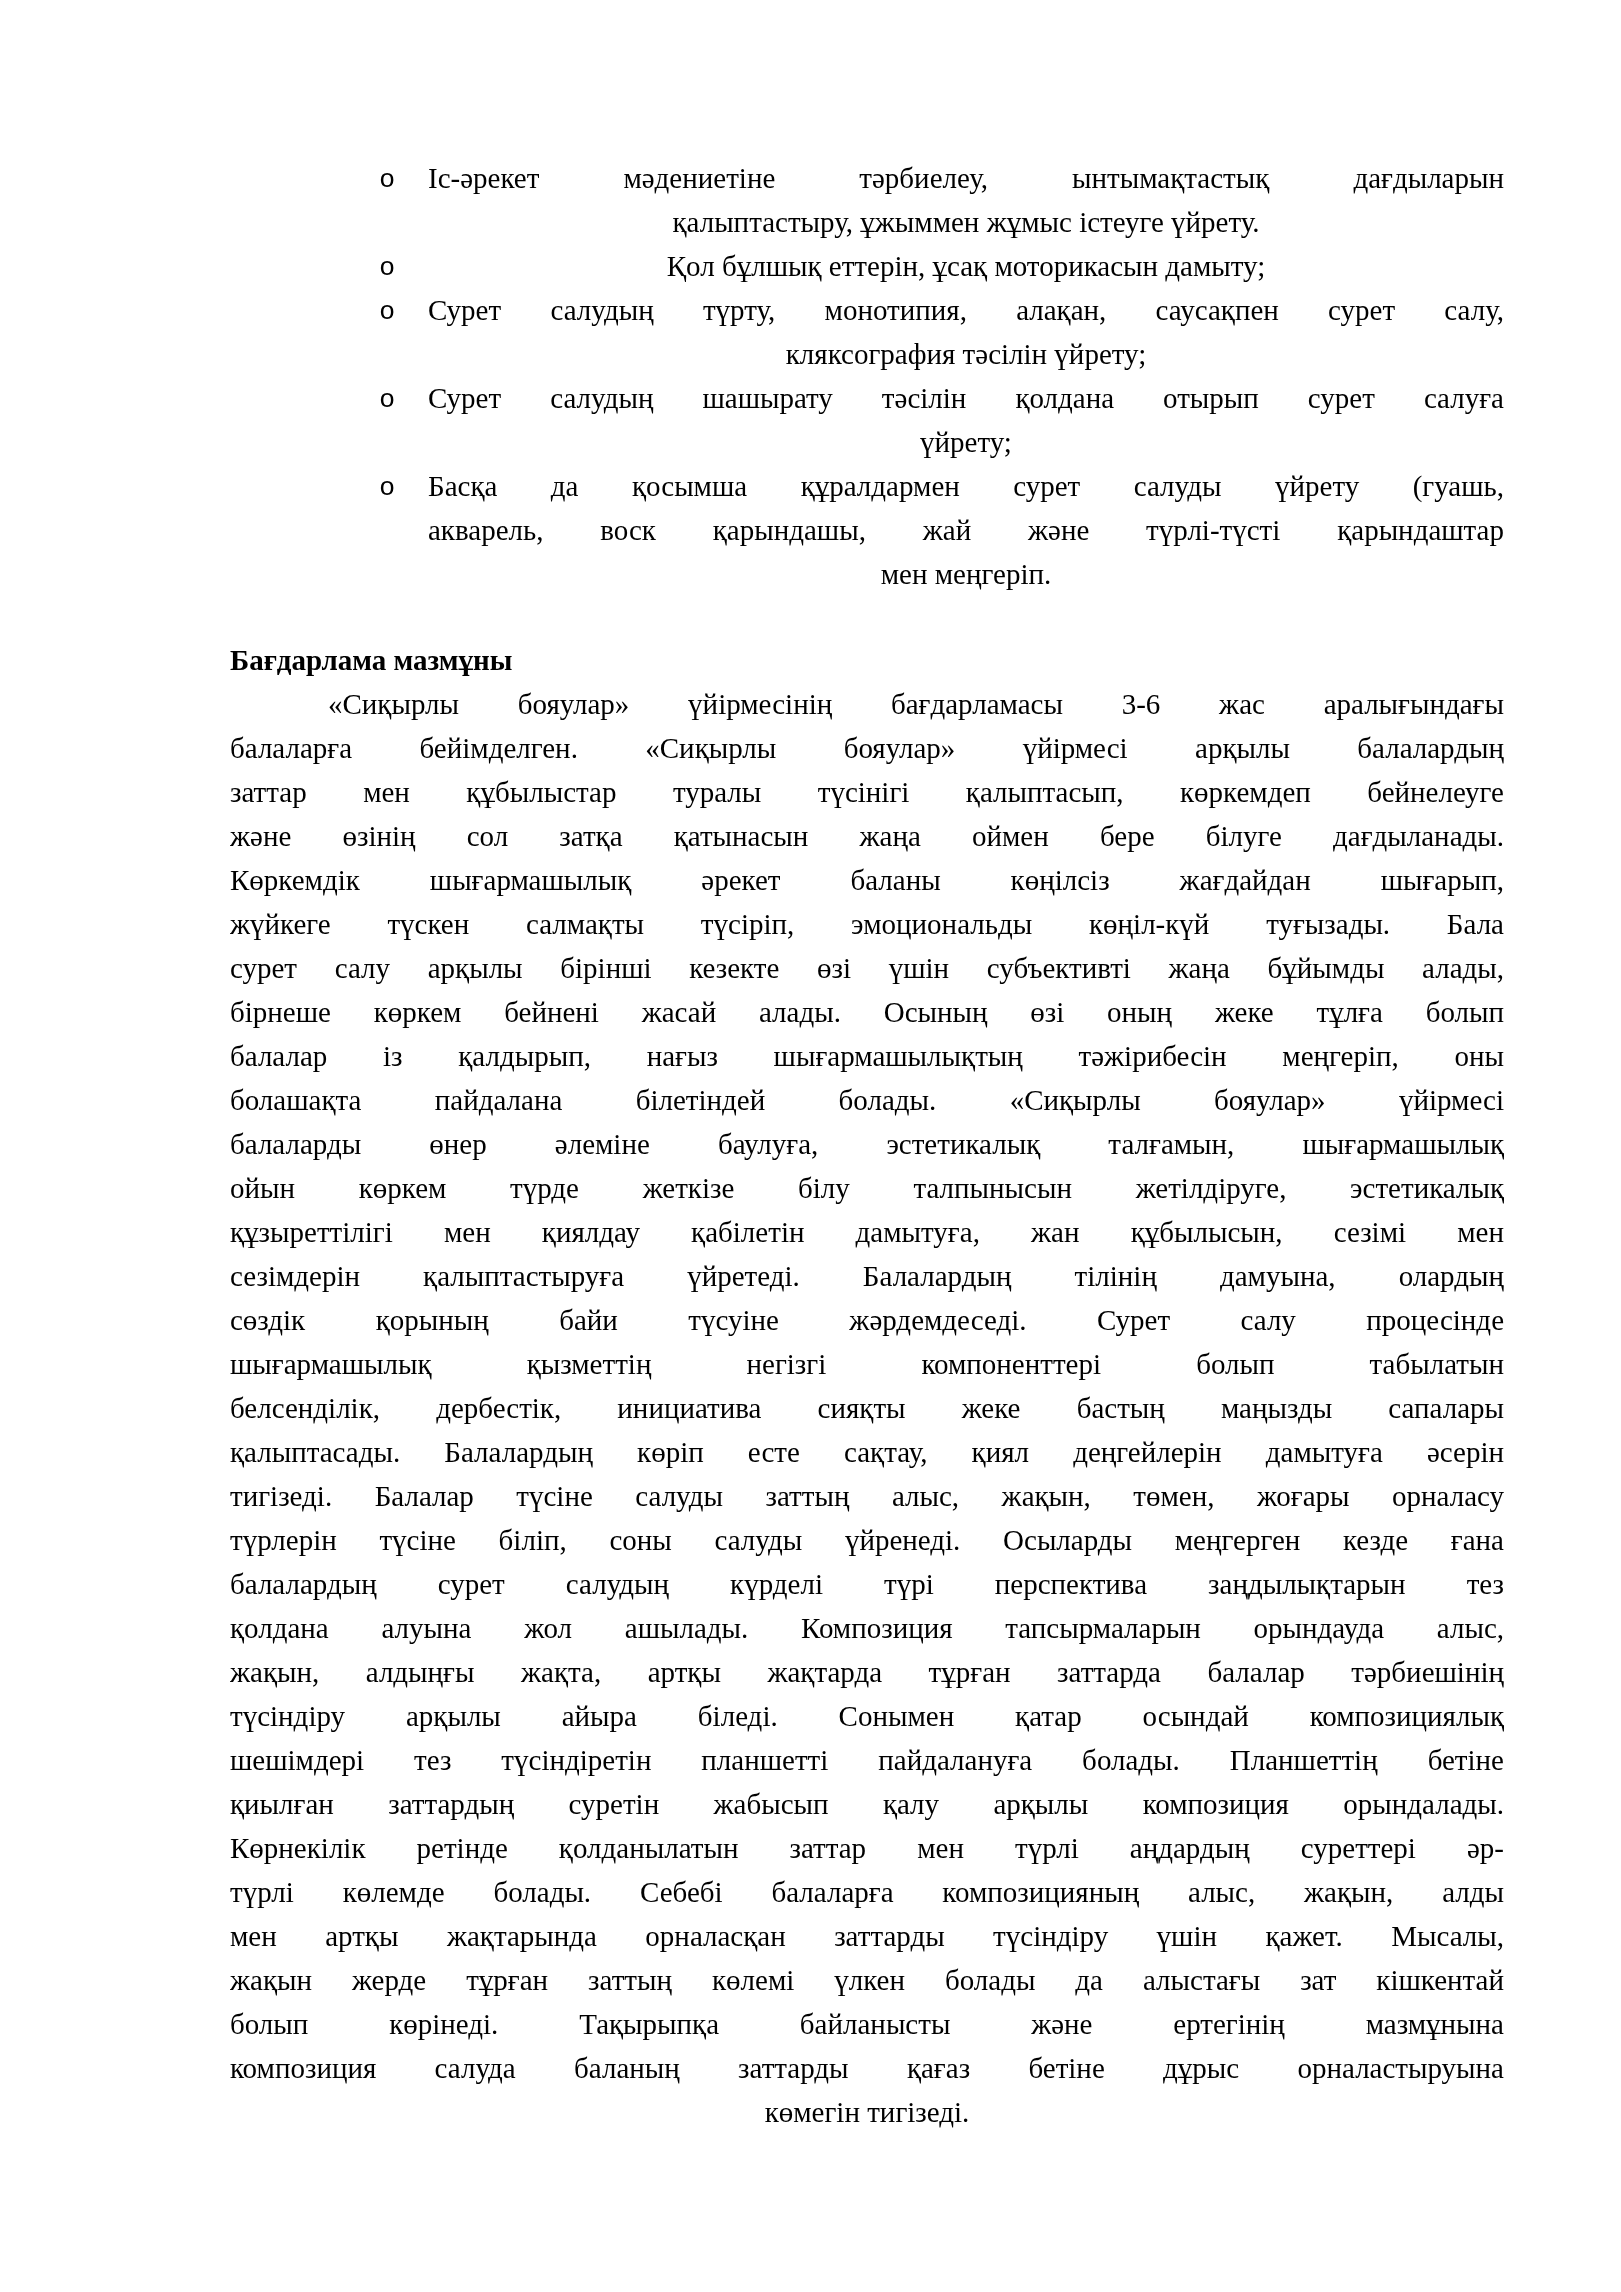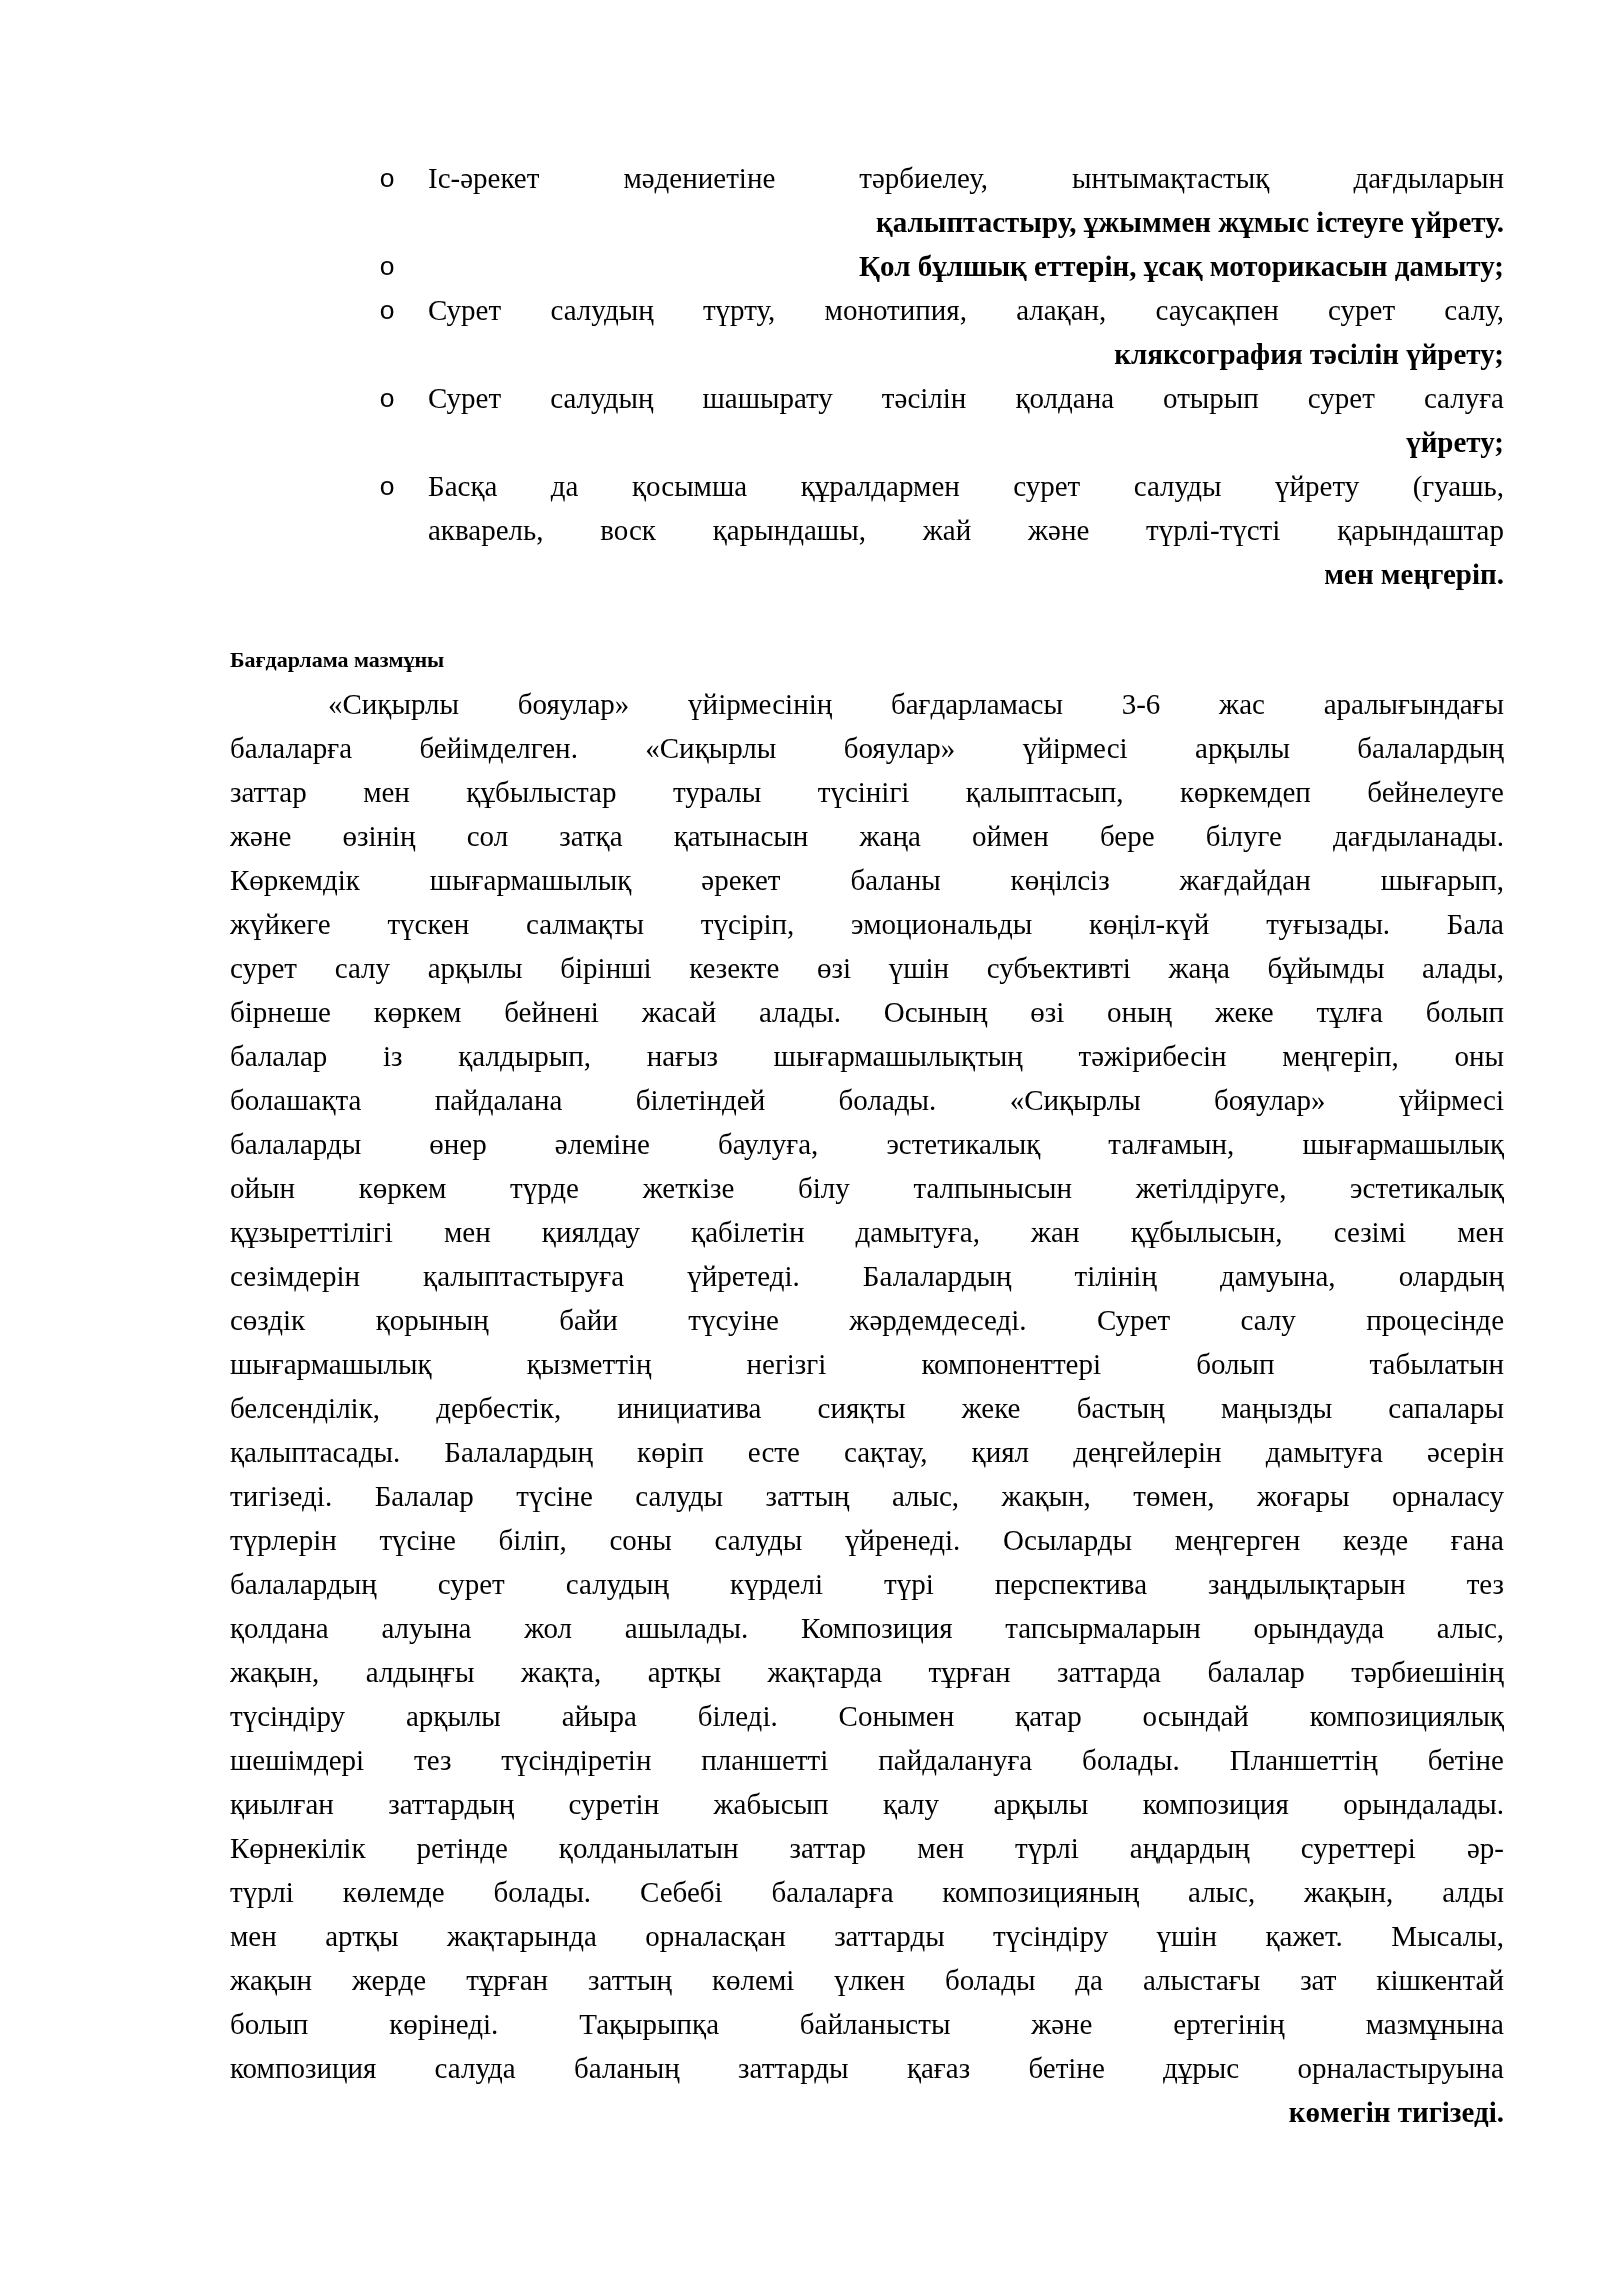--- a/index.html
+++ b/index.html
@@ -50,35 +50,34 @@
     line-height: 44px;
     white-space: nowrap;
   }
   .line.j {
     text-align: justify;
     text-align-last: justify;
     white-space: normal;
     overflow: hidden;
   }
   .line.l {
-    text-align: right;
-    font-weight: bold;
+    text-align: center;
   }
   .section {
     position: absolute;
     left: 230px;
     top: 638px;
     width: 1274px;
   }
   .heading {
     font-weight: bold;
     height: 44px;
     line-height: 44px;
     margin: 0;
-    font-size: 22px;
+    font-size: 29px;
   }
   .para .indent {
     padding-left: 98px;
   }
 </style>
 </head>
 <body>
 
 <div class="page">
 

